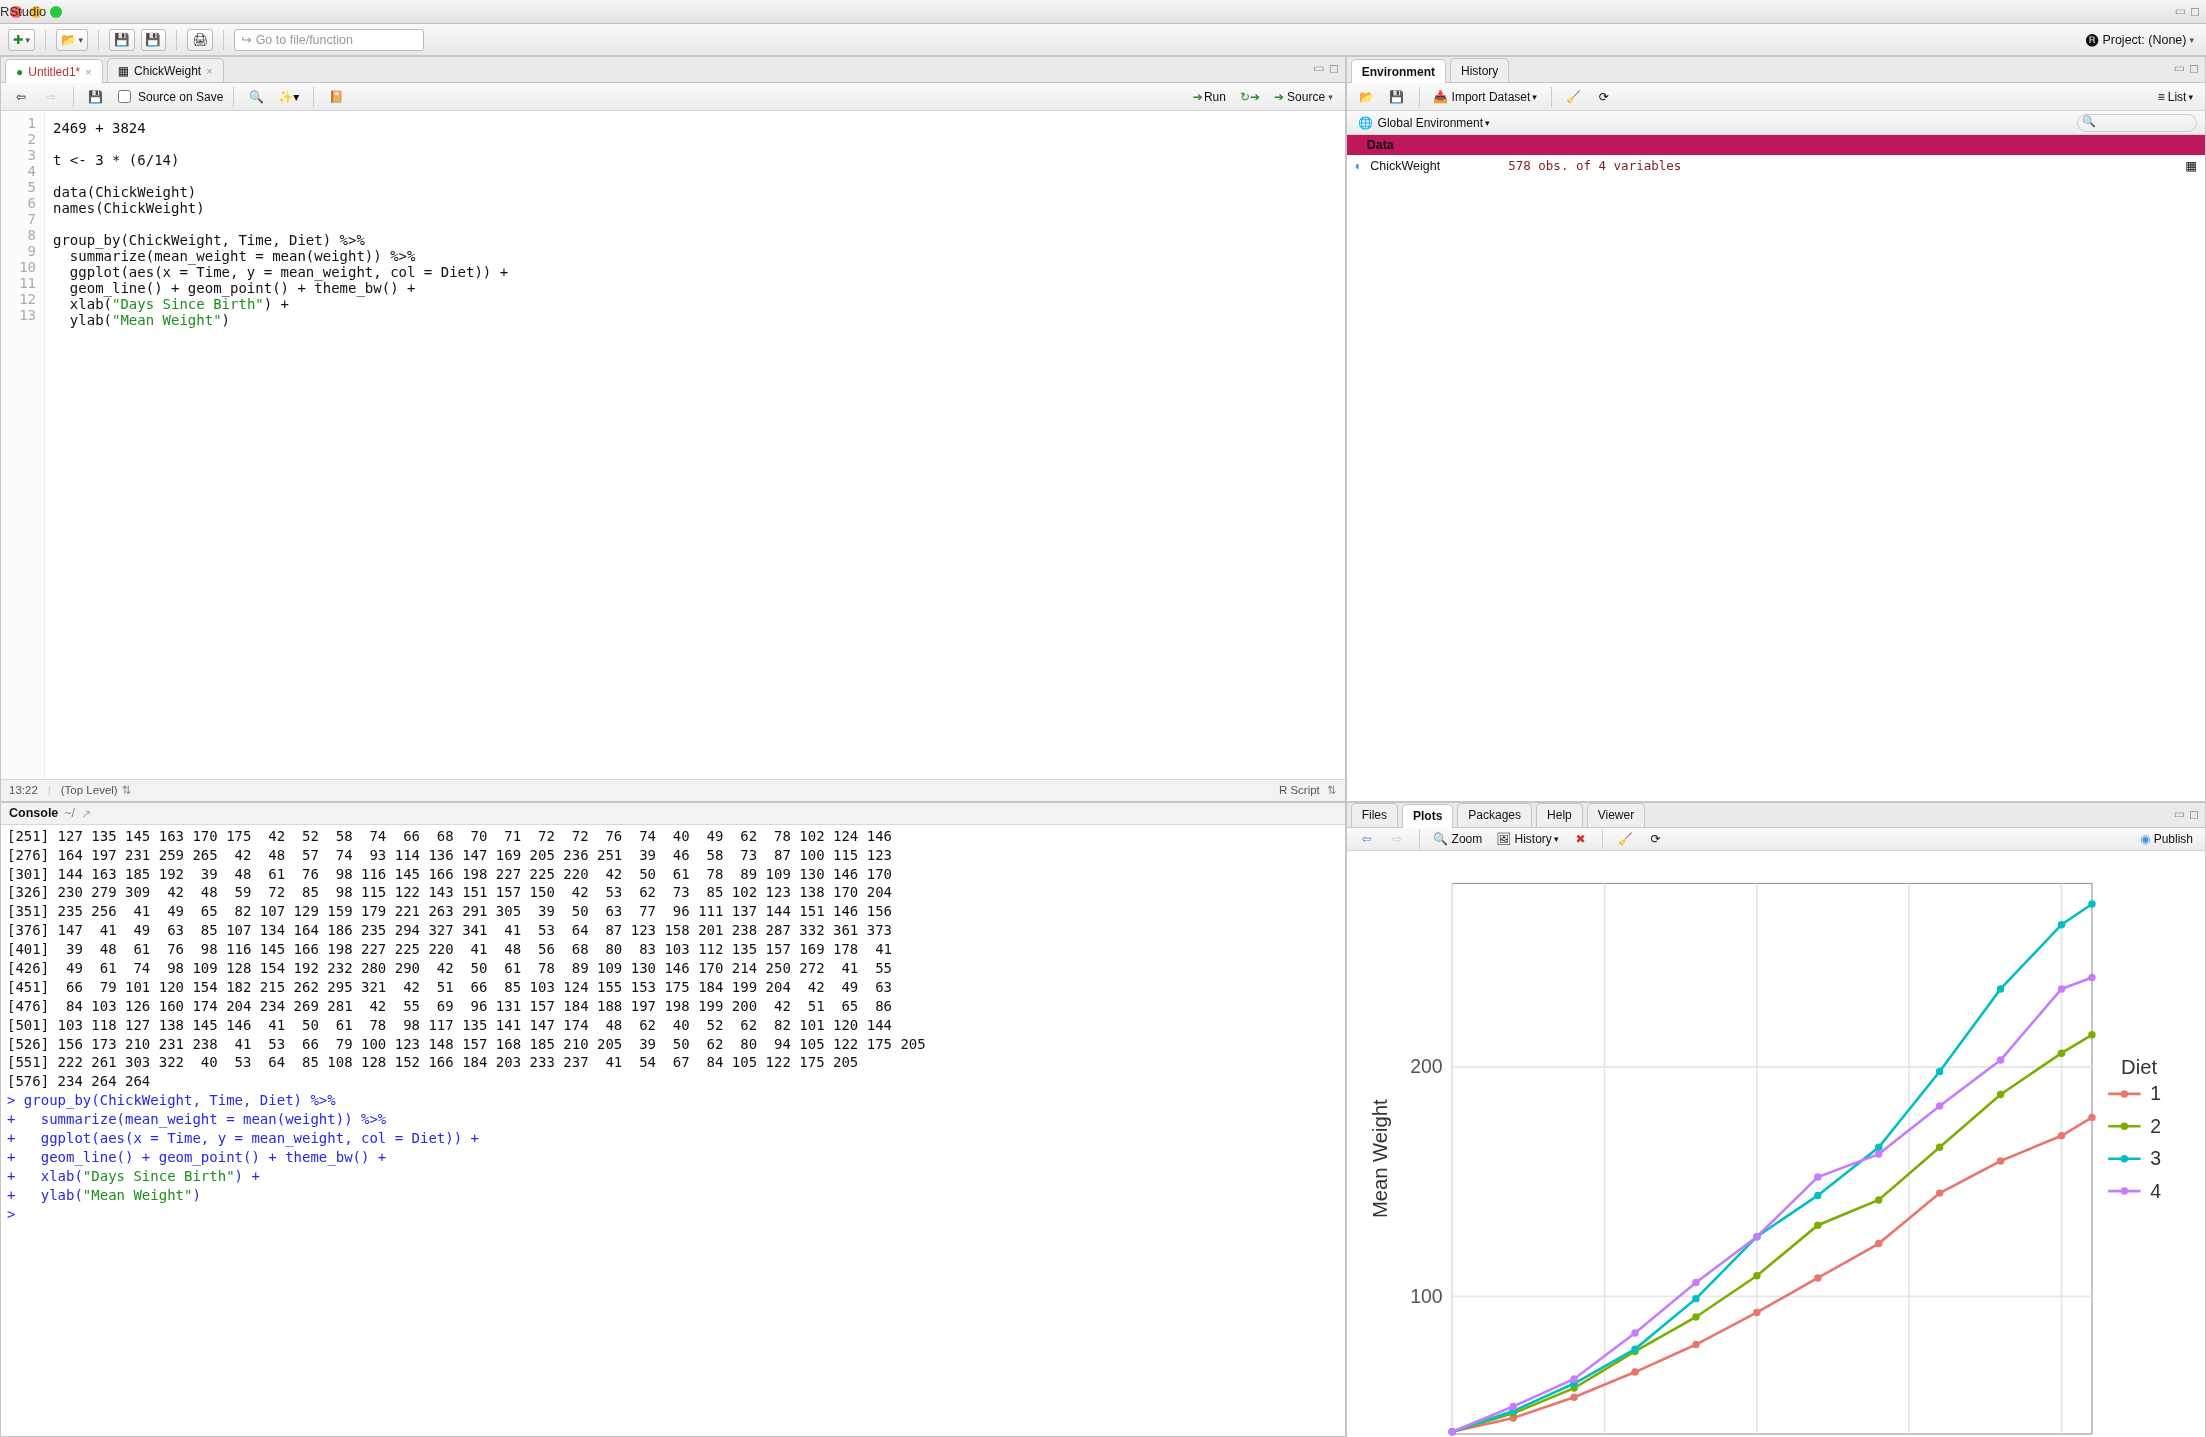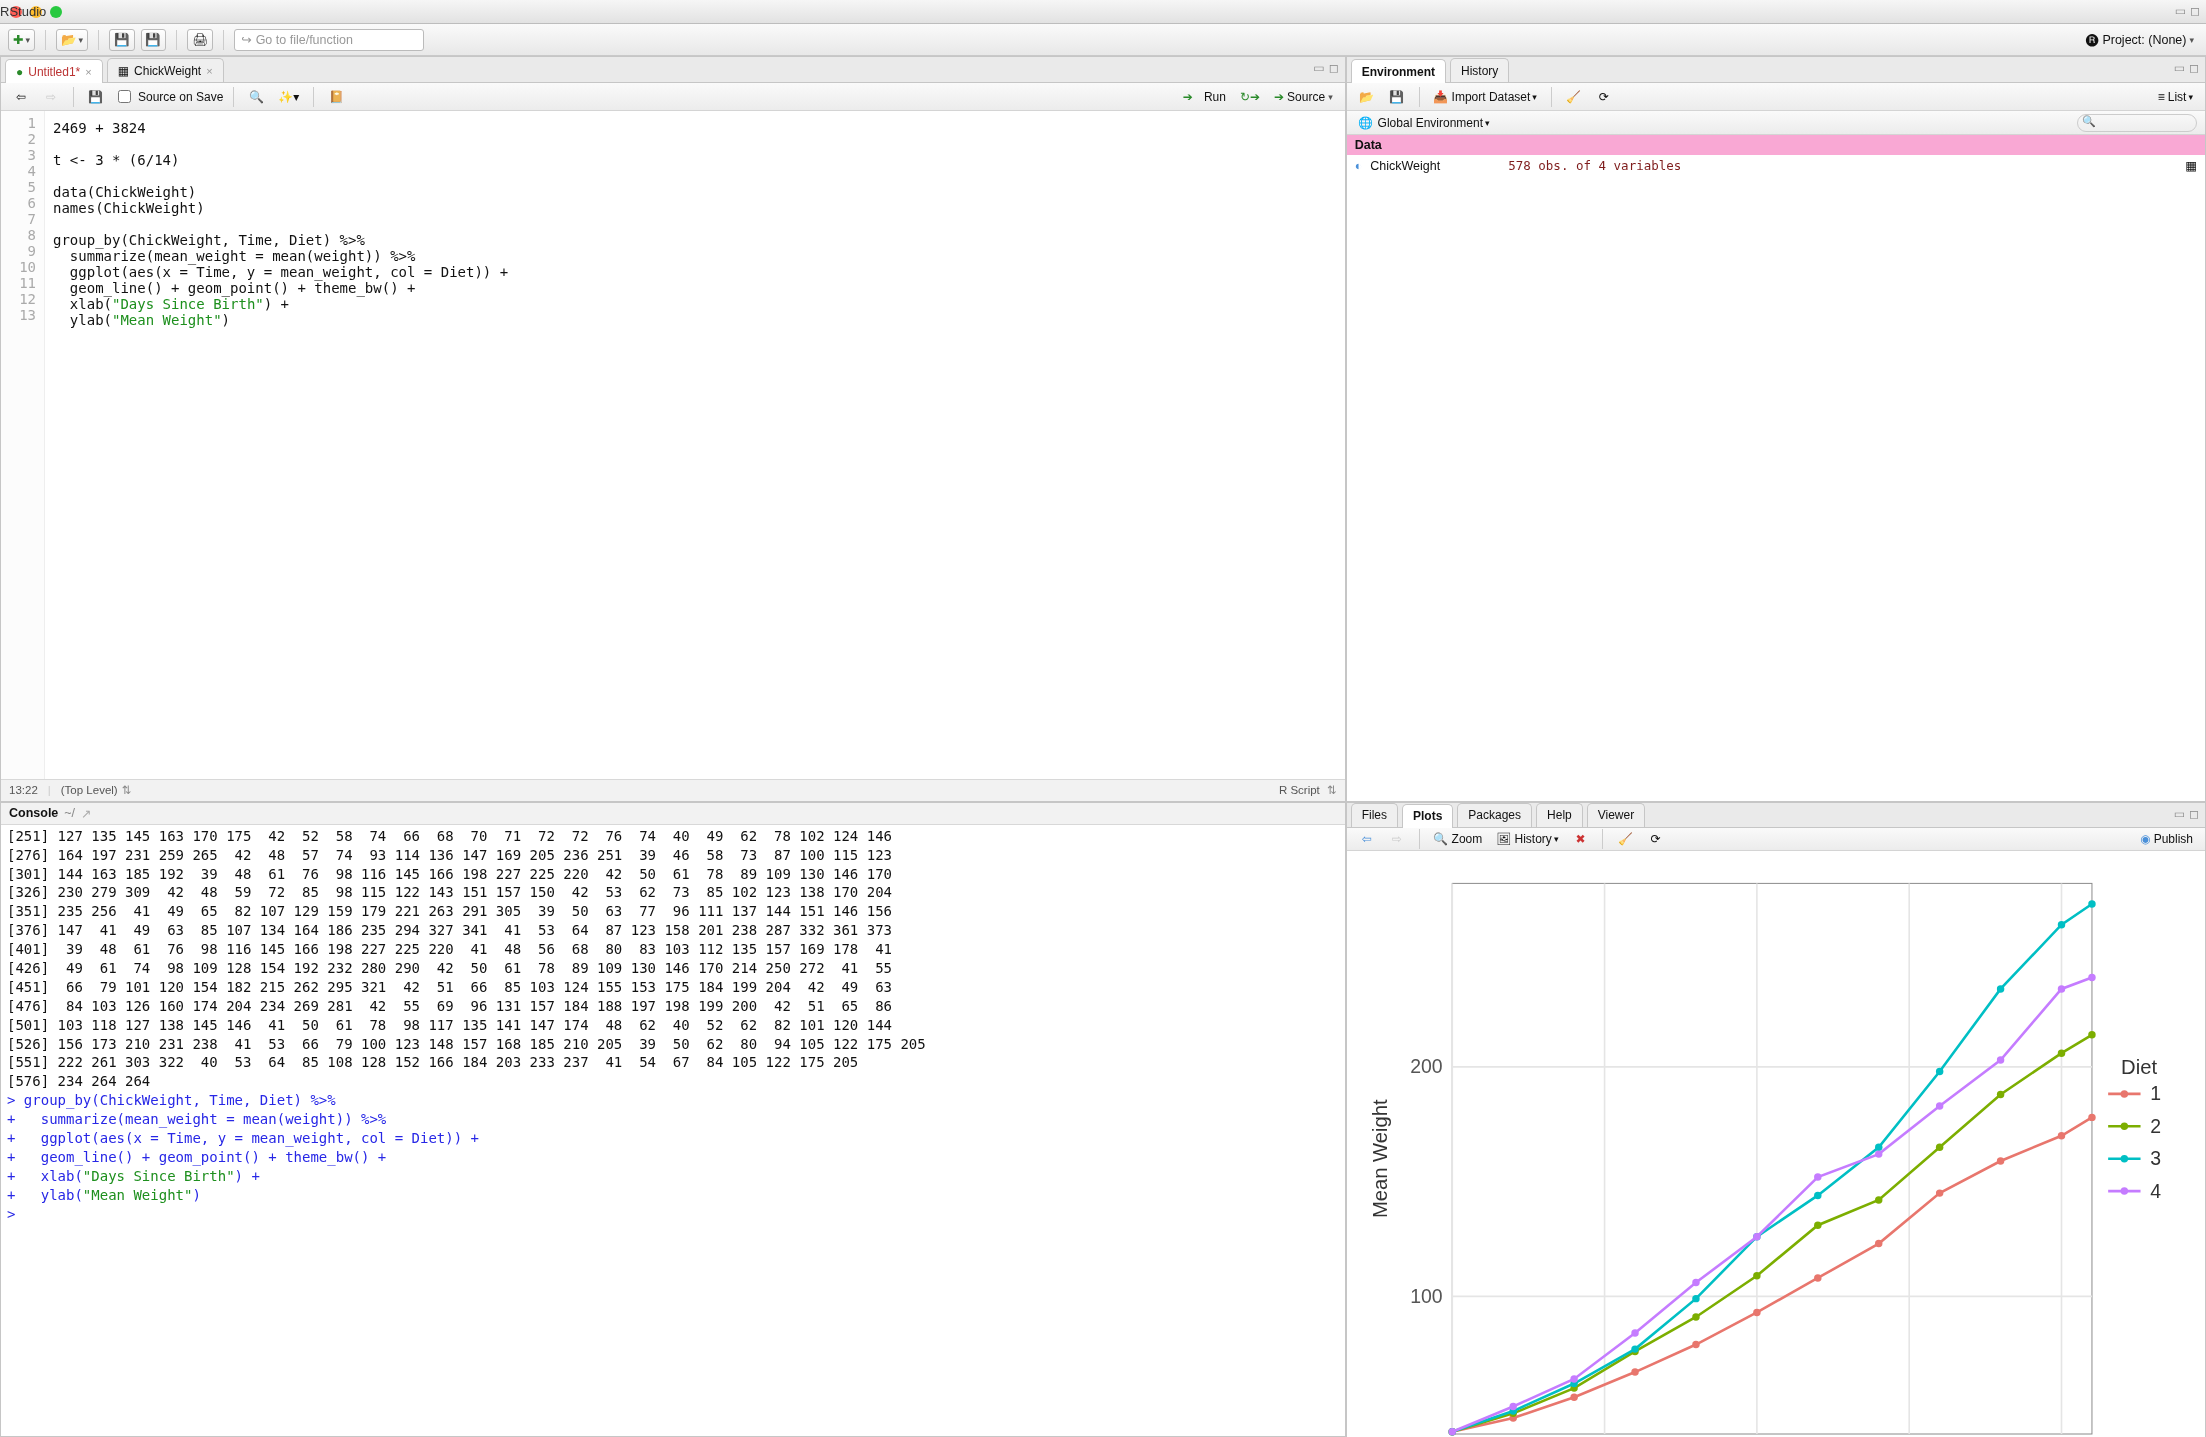--- a/index.html
+++ b/index.html
@@ -31,21 +31,21 @@
   .paneToolbar .right{margin-left:auto;display:flex;align-items:center;gap:6px}
   .chk{display:flex;align-items:center;gap:4px}
   .editor{flex:1;display:flex;min-height:0;font-family:Menlo,Consolas,monospace;font-size:14px;overflow:auto}
   .gutter{width:44px;text-align:right;padding:4px 8px 4px 0;color:#aaa;background:#fcfcfc;border-right:1px solid #eee;user-select:none}
   .code{padding:9px 8px;white-space:pre}
   .status{height:22px;display:flex;align-items:center;padding:0 8px;background:#f2f2f2;border-top:1px solid #d8d8d8;font-size:11.5px;color:#555}
   .status .right{margin-left:auto}
   .consolehdr{height:22px;display:flex;align-items:center;padding:0 8px;background:#f2f2f2;border-bottom:1px solid #d8d8d8}
   .consolebody{flex:1;overflow:auto;font-family:Menlo,Consolas,monospace;font-size:14px;padding:2px 6px;white-space:pre;line-height:1.35}
   .envbody{flex:1;overflow:auto;padding:0}
-  .envhdr{background:#f9a8d4;font-weight:bold;padding:3px 8px}
+  .envhdr{background:#be185d;font-weight:bold;padding:3px 20px}
   .envrow{display:flex;padding:3px 8px;align-items:center;gap:8px}
   .envrow .n{flex:0 0 130px}
   .search{border:1px solid #ccc;border-radius:10px;height:18px;width:120px;padding:0 6px 0 20px;position:relative}
   .search::before{content:"🔍";position:absolute;left:4px;top:0;font-size:11px;color:#aaa}
   .plotarea{flex:1;display:flex;align-items:stretch;justify-content:center;background:#fff}
   .mini{position:absolute;right:6px;top:4px;display:flex;gap:4px;color:#888;font-size:12px}
   .str{color:#1d8f1d}.blue{color:var(--blue)}
   svg{font-family:inherit}
   .lbl{font-size:12px}
 </style>
@@ -137,21 +137,21 @@
         <span class="tbtn plain">
             <span>✨▾</span>
           </span>
         <span class="sep"></span>
         <span class="tbtn plain">
             <span>📔</span>
           </span>
         <div class="right">
           <span class="tbtn plain">
             <span style="color:#2a8a2a">➔</span>
-            <span style="margin-left:11px">Run</span>
+            <span style="margin-left:1px">Run</span>
           </span>
           <span class="tbtn plain">
               <span style="color:#2a8a2a">↻➔</span>
             </span>
           <span class="tbtn plain">
             <span style="color:#2a8a2a">➔</span>
             <span style="margin-left:3px">Source</span>
             <span style="font-size:9px;margin-left:3px;color:#555">▾</span>
           </span>
         </div>

